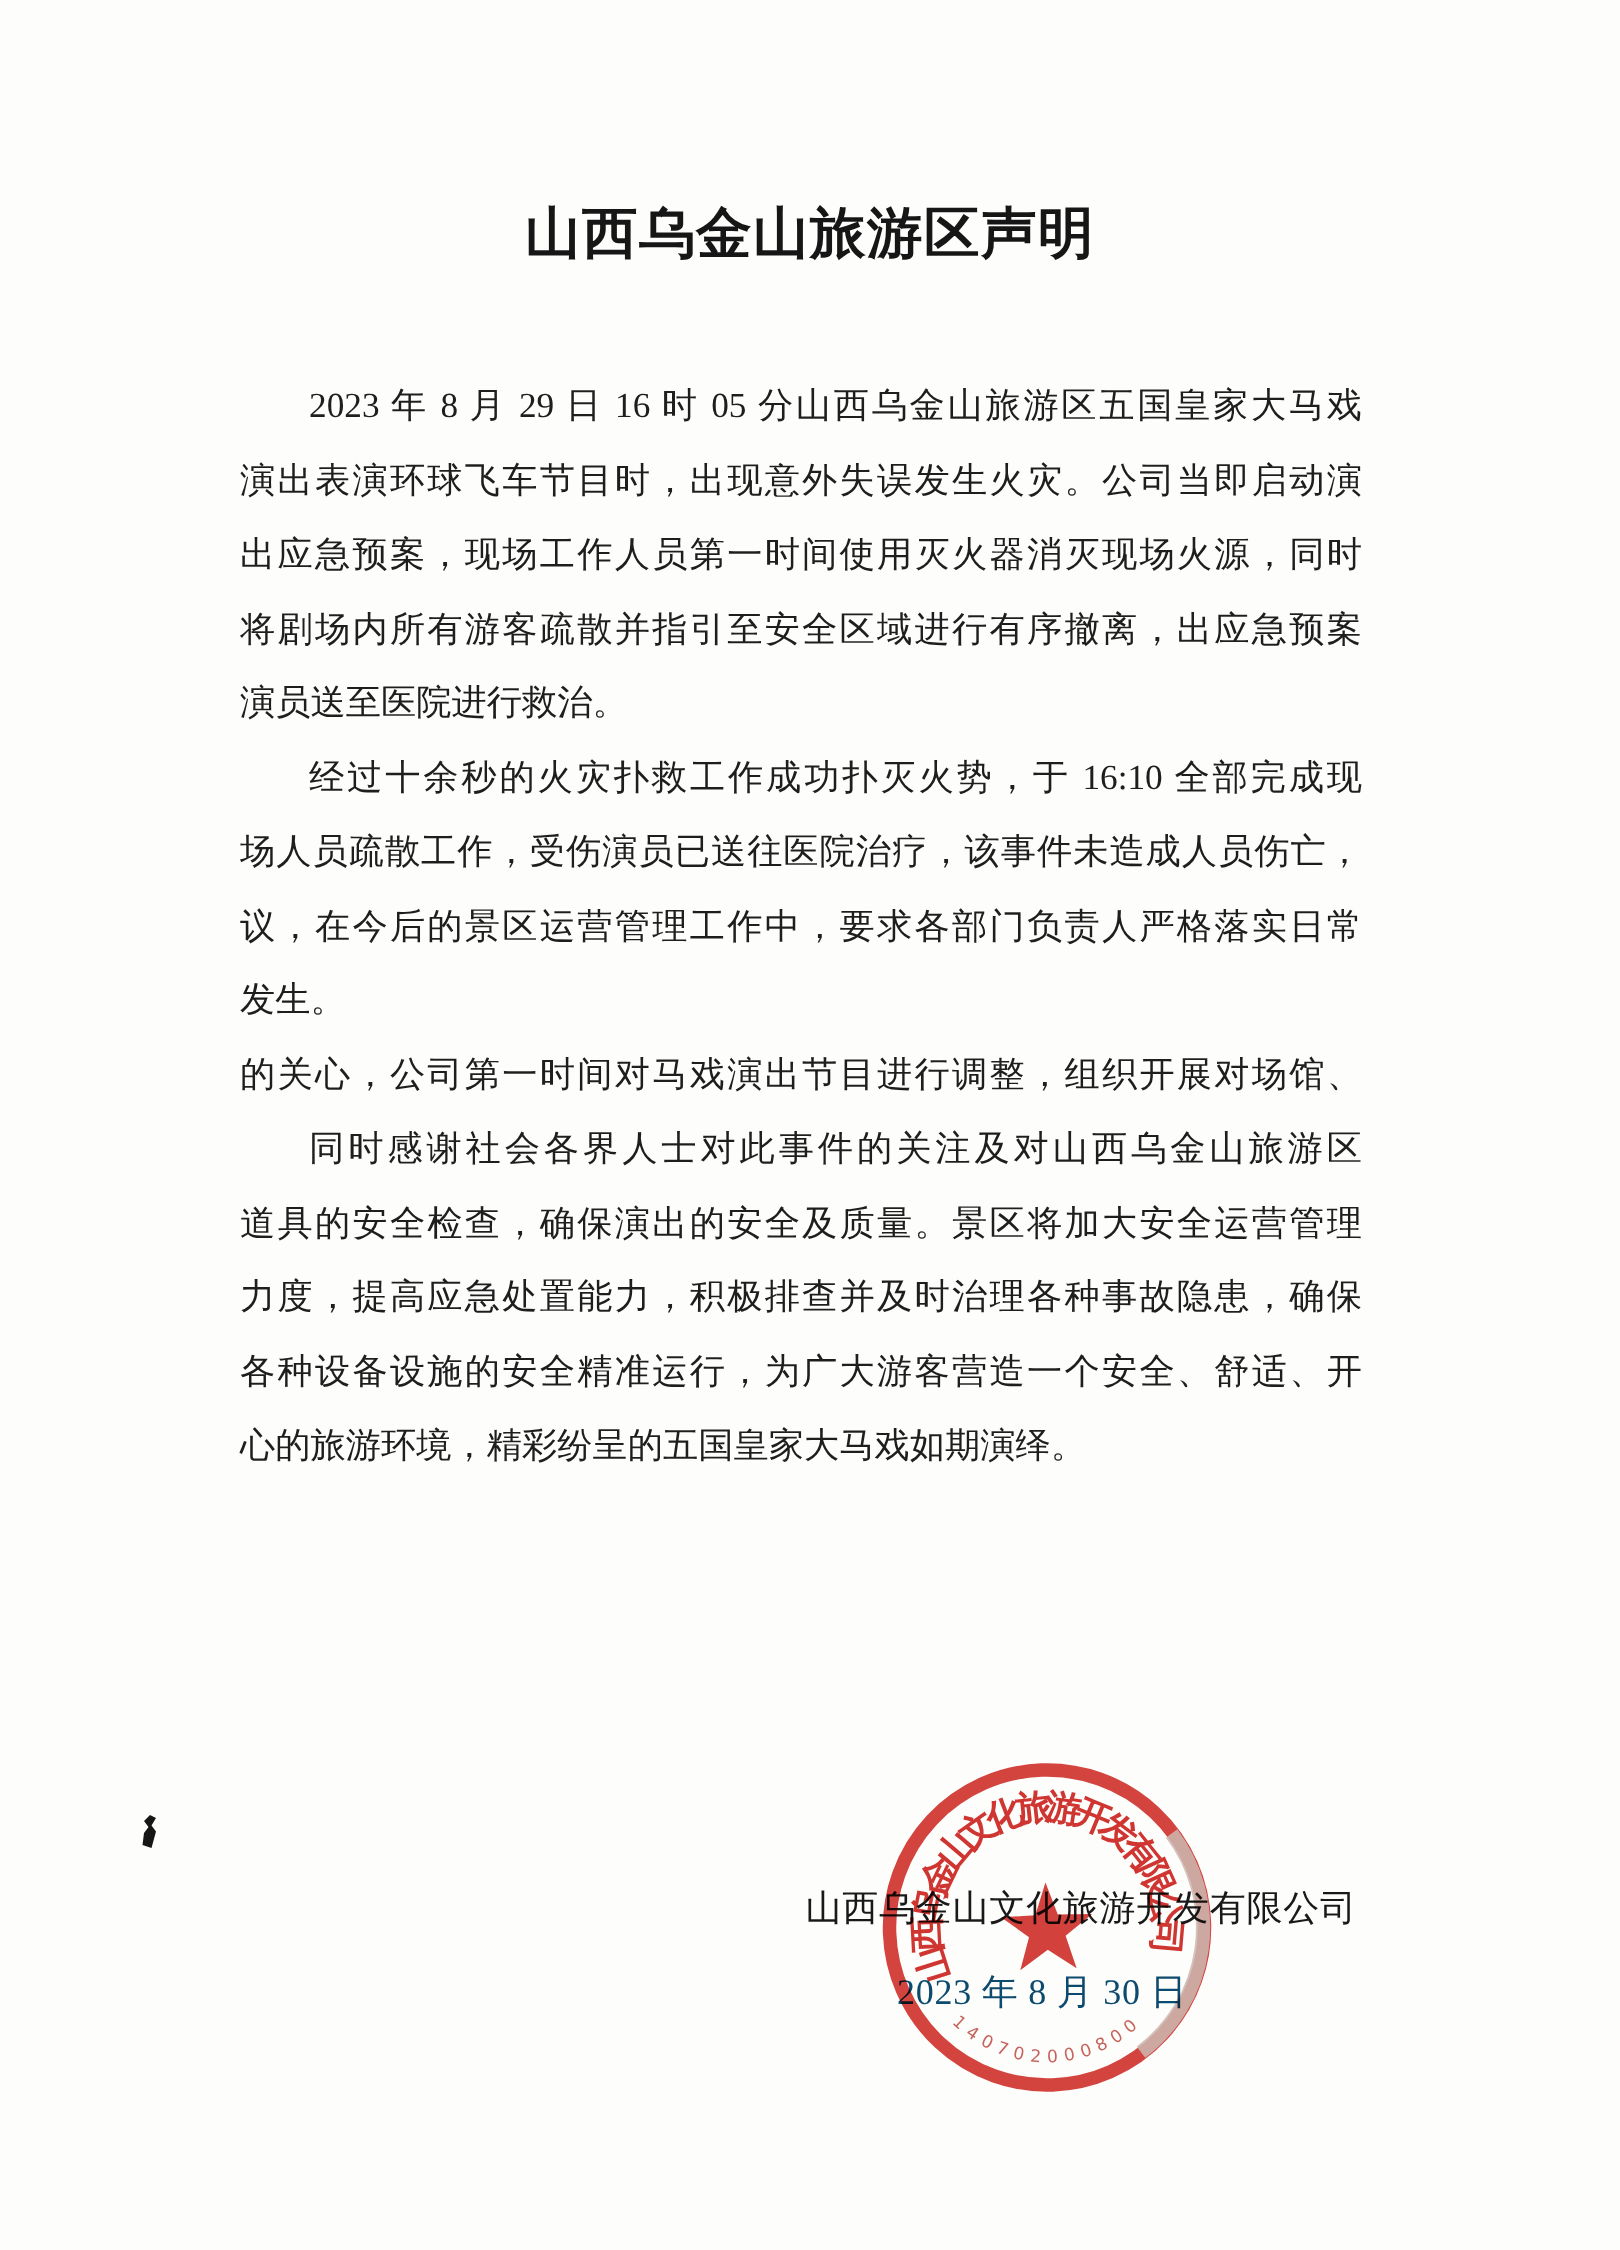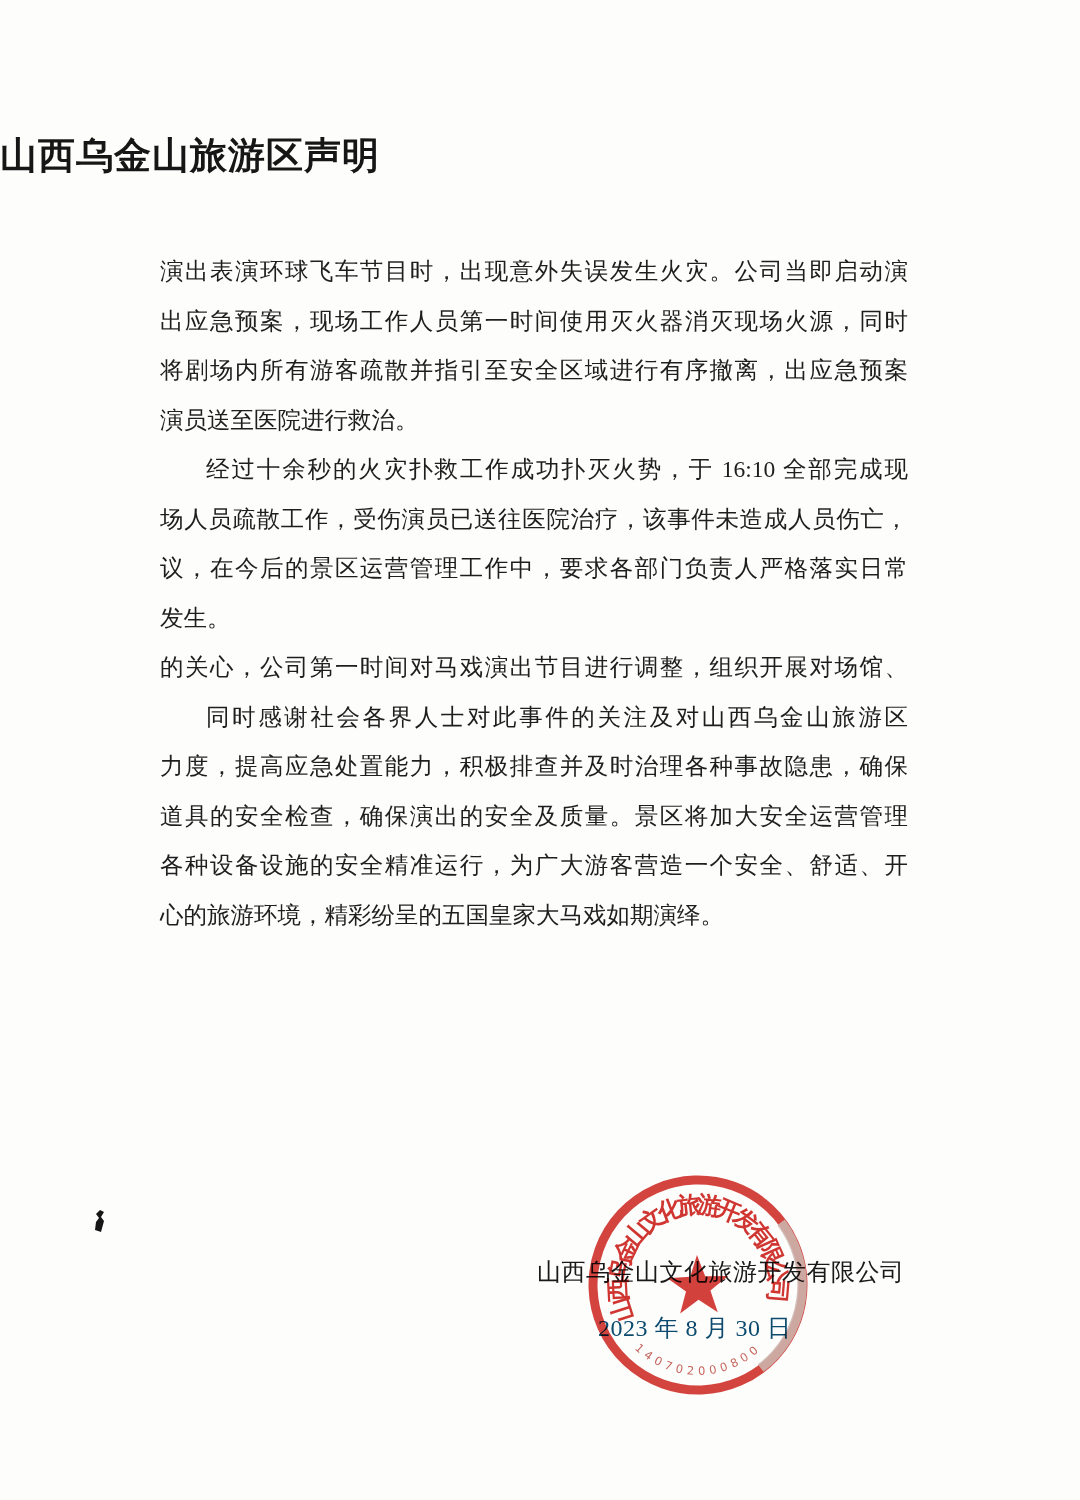--- a/index.html
+++ b/index.html
@@ -11,20 +11,21 @@
     background: #fdfdfc;
     overflow: hidden;
     font-family: "Liberation Serif", "DejaVu Serif", serif;
     color: #1d1d1d;
   }
   .doc-title {
     position: absolute;
     top: 131px;
     left: 0;
     width: 1080px;
+    text-align: center;
     font-size: 37px;
     font-weight: bold;
     letter-spacing: 1px;
     color: #161616;
   }
   .body-block {
     position: absolute;
     top: 247px;
     left: 160px;
     width: 748px;
@@ -75,35 +76,36 @@
 </style>
 </head>
 <body>
 
 <div class="page">
 
   <div class="doc-title">山西乌金山旅游区声明</div>
 
   <div class="body-block">
 
+    <div class="bline first">2023 年 8 月 29 日 16 时 05 分山西乌金山旅游区五国皇家大马戏</div>
     <div class="bline">演出表演环球飞车节目时，出现意外失误发生火灾。公司当即启动演</div>
     <div class="bline">出应急预案，现场工作人员第一时间使用灭火器消灭现场火源，同时</div>
     <div class="bline">将剧场内所有游客疏散并指引至安全区域进行有序撤离，出应急预案</div>
     <div class="bline end">演员送至医院进行救治。</div>
 
     <div class="bline first">经过十余秒的火灾扑救工作成功扑灭火势，于 16:10 全部完成现</div>
     <div class="bline">场人员疏散工作，受伤演员已送往医院治疗，该事件未造成人员伤亡，</div>
 
     <div class="bline">议，在今后的景区运营管理工作中，要求各部门负责人严格落实日常</div>
     <div class="bline end">发生。</div>
 
     <div class="bline">的关心，公司第一时间对马戏演出节目进行调整，组织开展对场馆、</div>
     <div class="bline first">同时感谢社会各界人士对此事件的关注及对山西乌金山旅游区</div>
+    <div class="bline">道具的安全检查，确保演出的安全及质量。景区将加大安全运营管理</div>
     <div class="bline">力度，提高应急处置能力，积极排查并及时治理各种事故隐患，确保</div>
-    <div class="bline">道具的安全检查，确保演出的安全及质量。景区将加大安全运营管理</div>
     <div class="bline">各种设备设施的安全精准运行，为广大游客营造一个安全、舒适、开</div>
     <div class="bline end">心的旅游环境，精彩纷呈的五国皇家大马戏如期演绎。</div>
   </div>
 
   <div class="sig-company">山西乌金山文化旅游开发有限公司</div>
 
   <div class="sig-date">2023 年 8 月 30 日</div>
 
   <svg class="ink-blot" viewBox="0 0 22 32">
     <path d="M12 4 L16 6 L13 11 L16 15 L13 26 L7 24 L8 16 L11 12 L8 8 Z" fill="#161616"></path>

